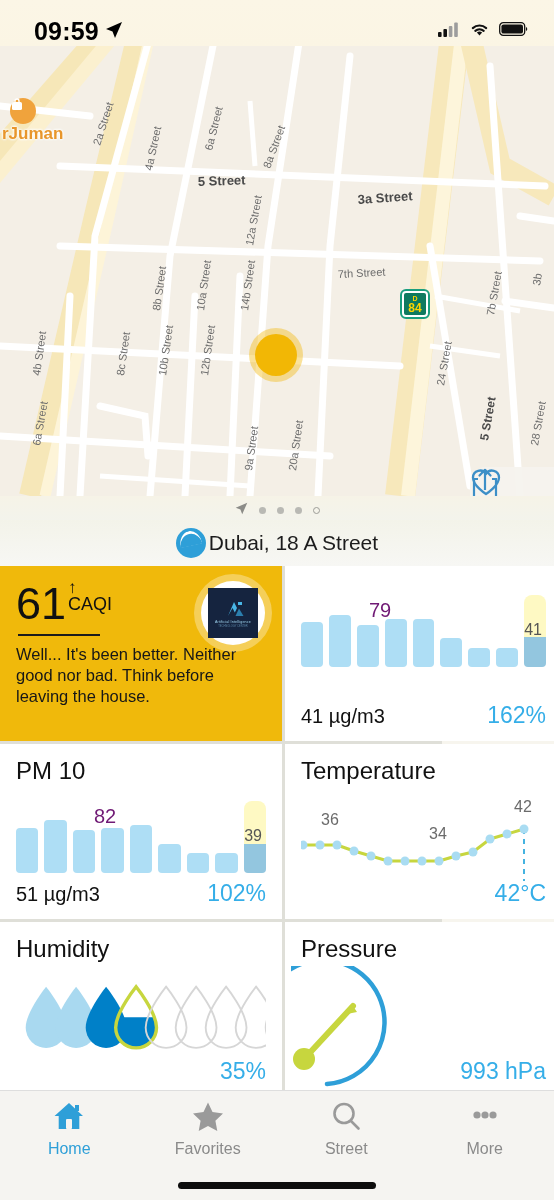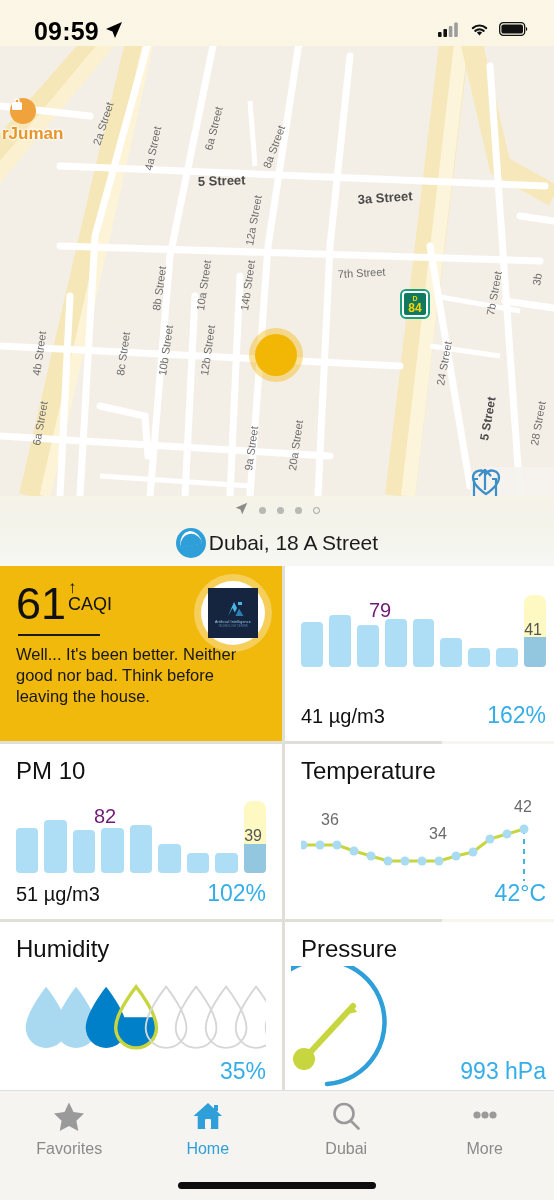--- a/index.html
+++ b/index.html
@@ -495,46 +495,46 @@
       <path d="M62 40 L56 48 L66 46 Z" fill="#C7D63E"></path>
       <circle cx="13" cy="93" r="11" fill="#C7D63E"></circle>
     </svg>
     <div class="card-foot">
       <span class="foot-pct solo">993 hPa</span>
     </div>
   </div>
 </div>
 
 <div class="tabbar">
-  <div class="tab">
-    <span>
-      <svg width="32" height="30" viewBox="0 0 32 30">
-        <path d="M16 1.5 20.5 11l10.5 1.4-7.6 7.3 1.9 10.3L16 25.1 6.7 30l1.9-10.3L1 12.4 11.5 11z" fill="#9a9a9a"></path>
-      </svg>
-    </span>
-    <span class="tab-label">Favorites</span>
-  </div>
   <div class="tab active">
     <span>
       <svg width="32" height="30" viewBox="0 0 32 30">
         <path d="M16 2 1.5 15h4.2v13h20.6V15H30z" fill="#2e9fd8"></path>
         <rect x="13" y="18" width="6" height="10" rx="1" fill="#f5f4f1"></rect>
         <rect x="22" y="4" width="4" height="6" fill="#2e9fd8"></rect>
       </svg>
     </span>
     <span class="tab-label">Home</span>
   </div>
   <div class="tab">
     <span>
       <svg width="32" height="30" viewBox="0 0 32 30">
+        <path d="M16 1.5 20.5 11l10.5 1.4-7.6 7.3 1.9 10.3L16 25.1 6.7 30l1.9-10.3L1 12.4 11.5 11z" fill="#9a9a9a"></path>
+      </svg>
+    </span>
+    <span class="tab-label">Favorites</span>
+  </div>
+  <div class="tab">
+    <span>
+      <svg width="32" height="30" viewBox="0 0 32 30">
         <circle cx="14" cy="12.5" r="9.5" stroke="#9a9a9a" stroke-width="2.6" fill="none"></circle>
         <path d="M21 20 L28.5 27.5" stroke="#9a9a9a" stroke-width="2.6" stroke-linecap="round"></path>
       </svg>
     </span>
-    <span class="tab-label">Dubai</span>
+    <span class="tab-label">Street</span>
   </div>
   <div class="tab">
     <span>
       <svg width="32" height="30" viewBox="0 0 32 30">
         <circle cx="8" cy="14" r="3.6" fill="#9a9a9a"></circle>
         <circle cx="16" cy="14" r="3.6" fill="#9a9a9a"></circle>
         <circle cx="24" cy="14" r="3.6" fill="#9a9a9a"></circle>
       </svg>
     </span>
     <span class="tab-label">More</span>

